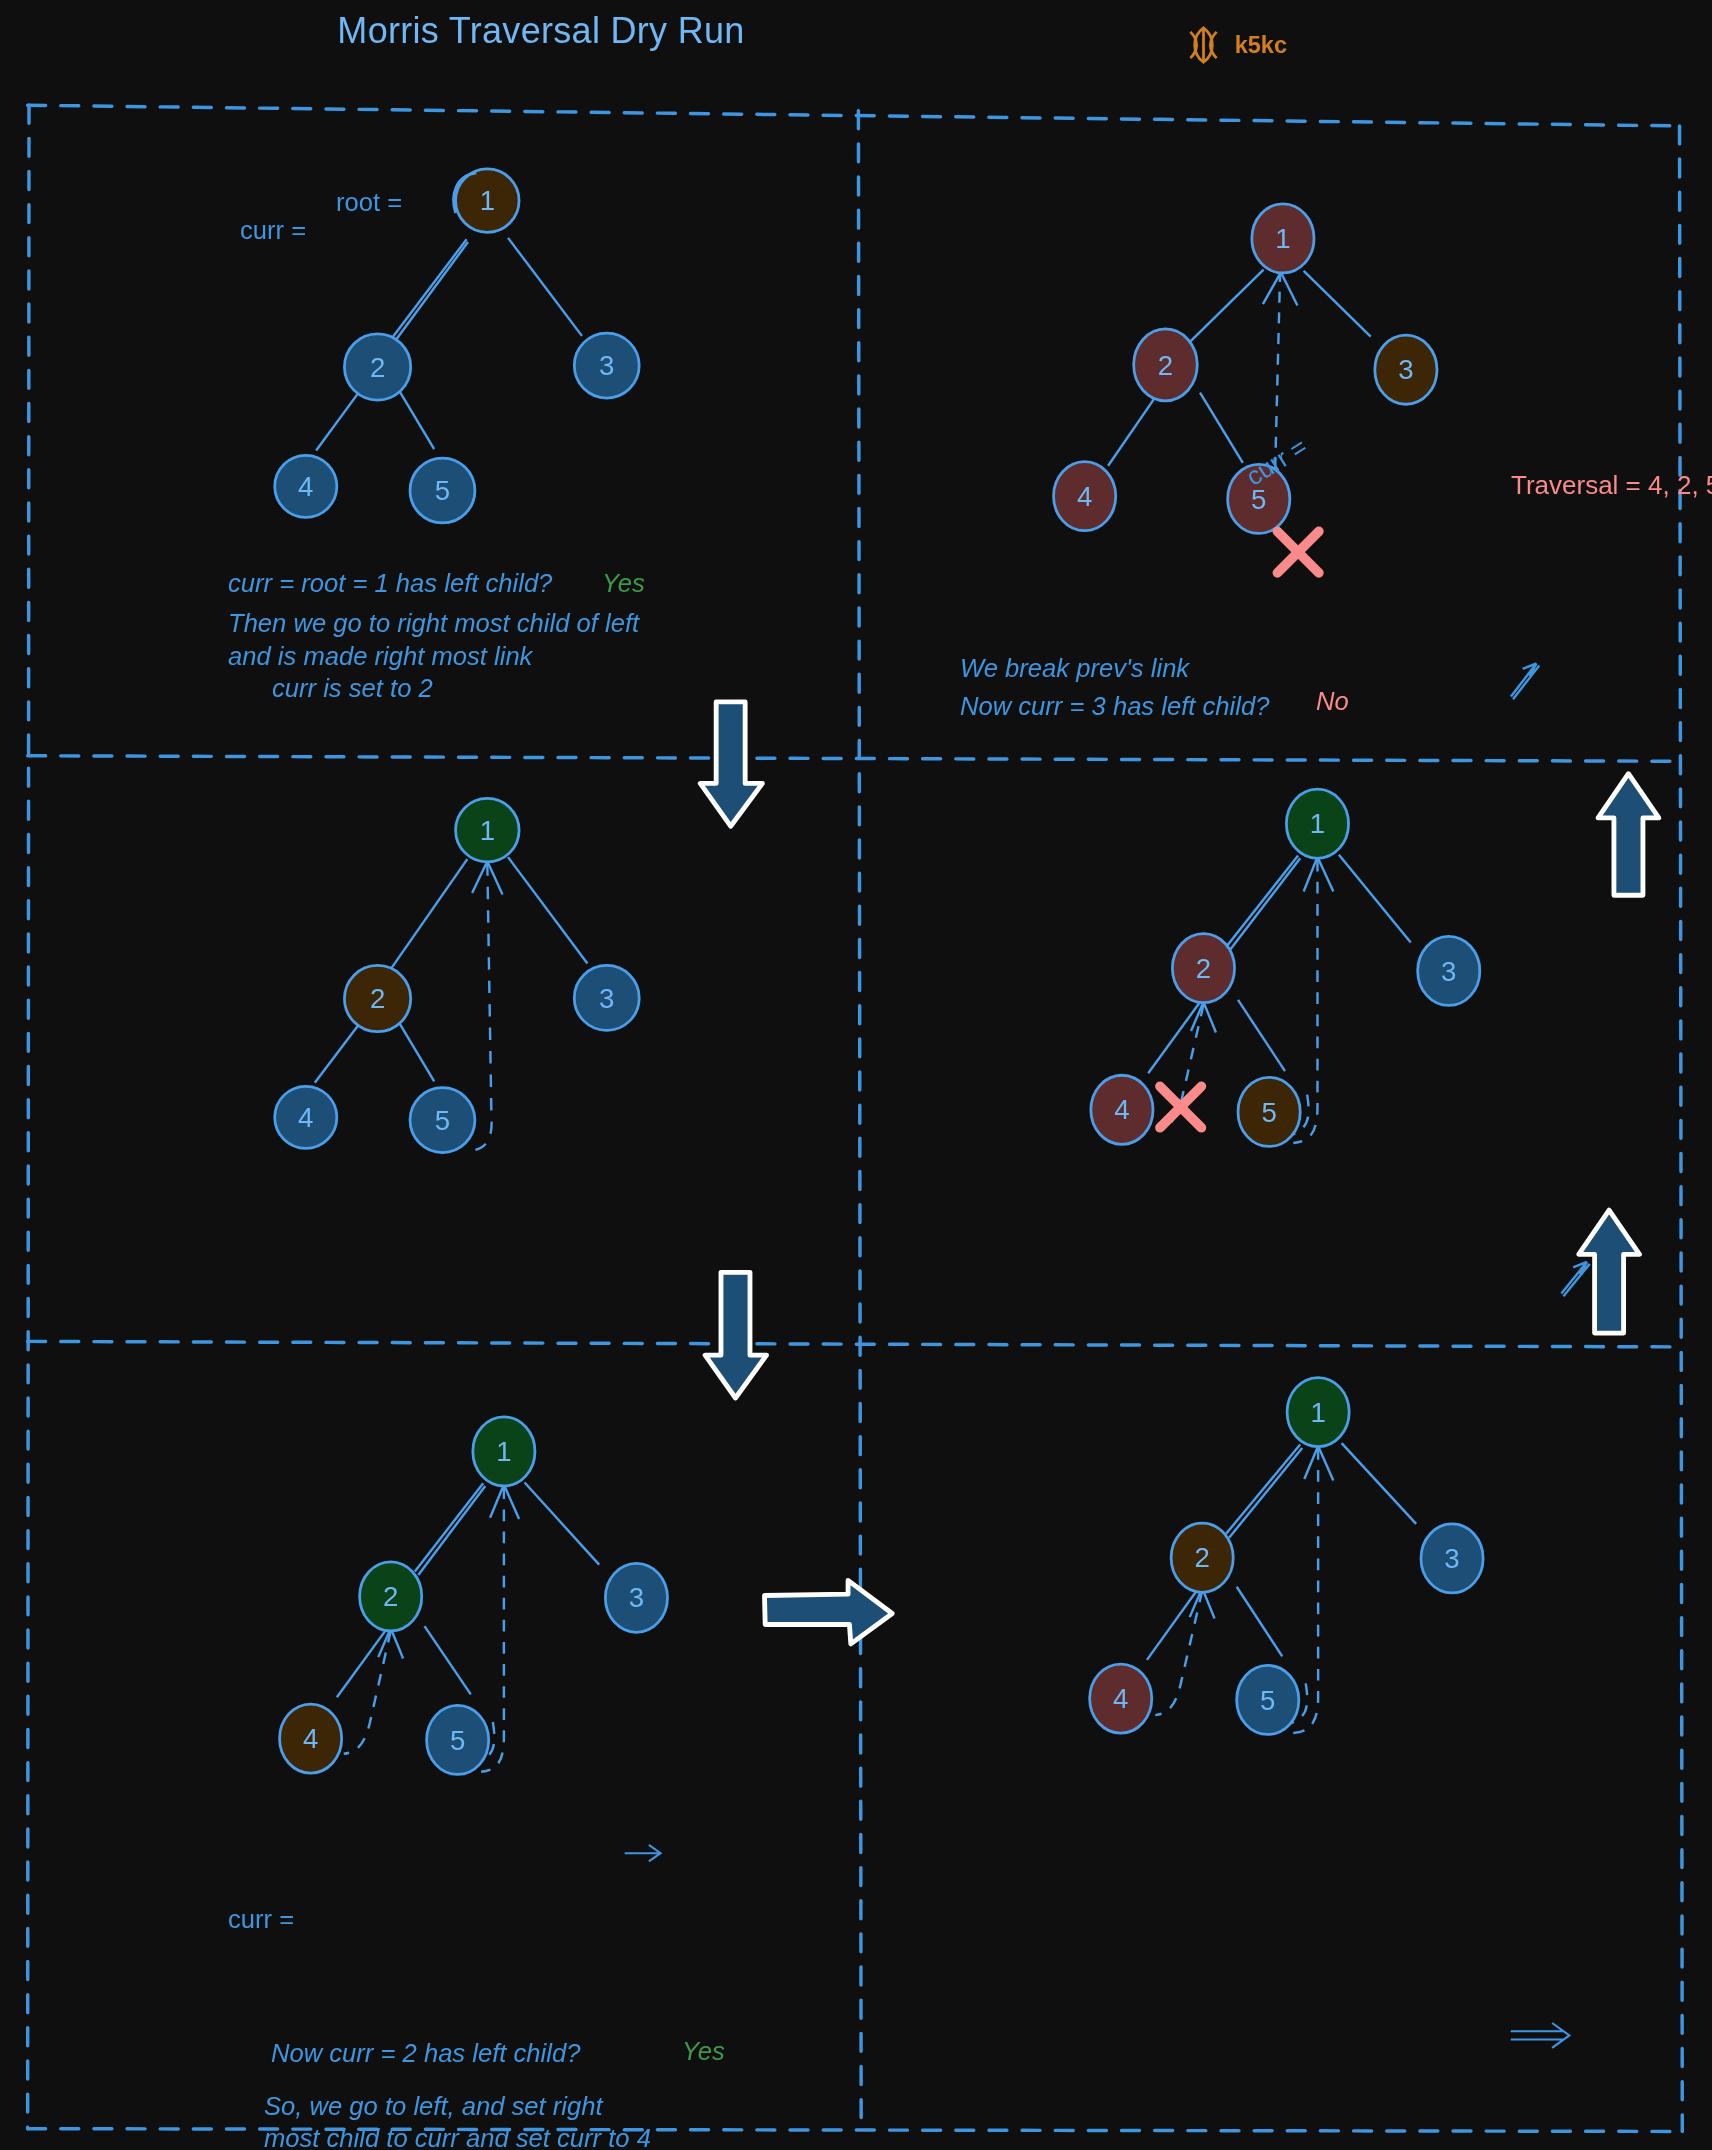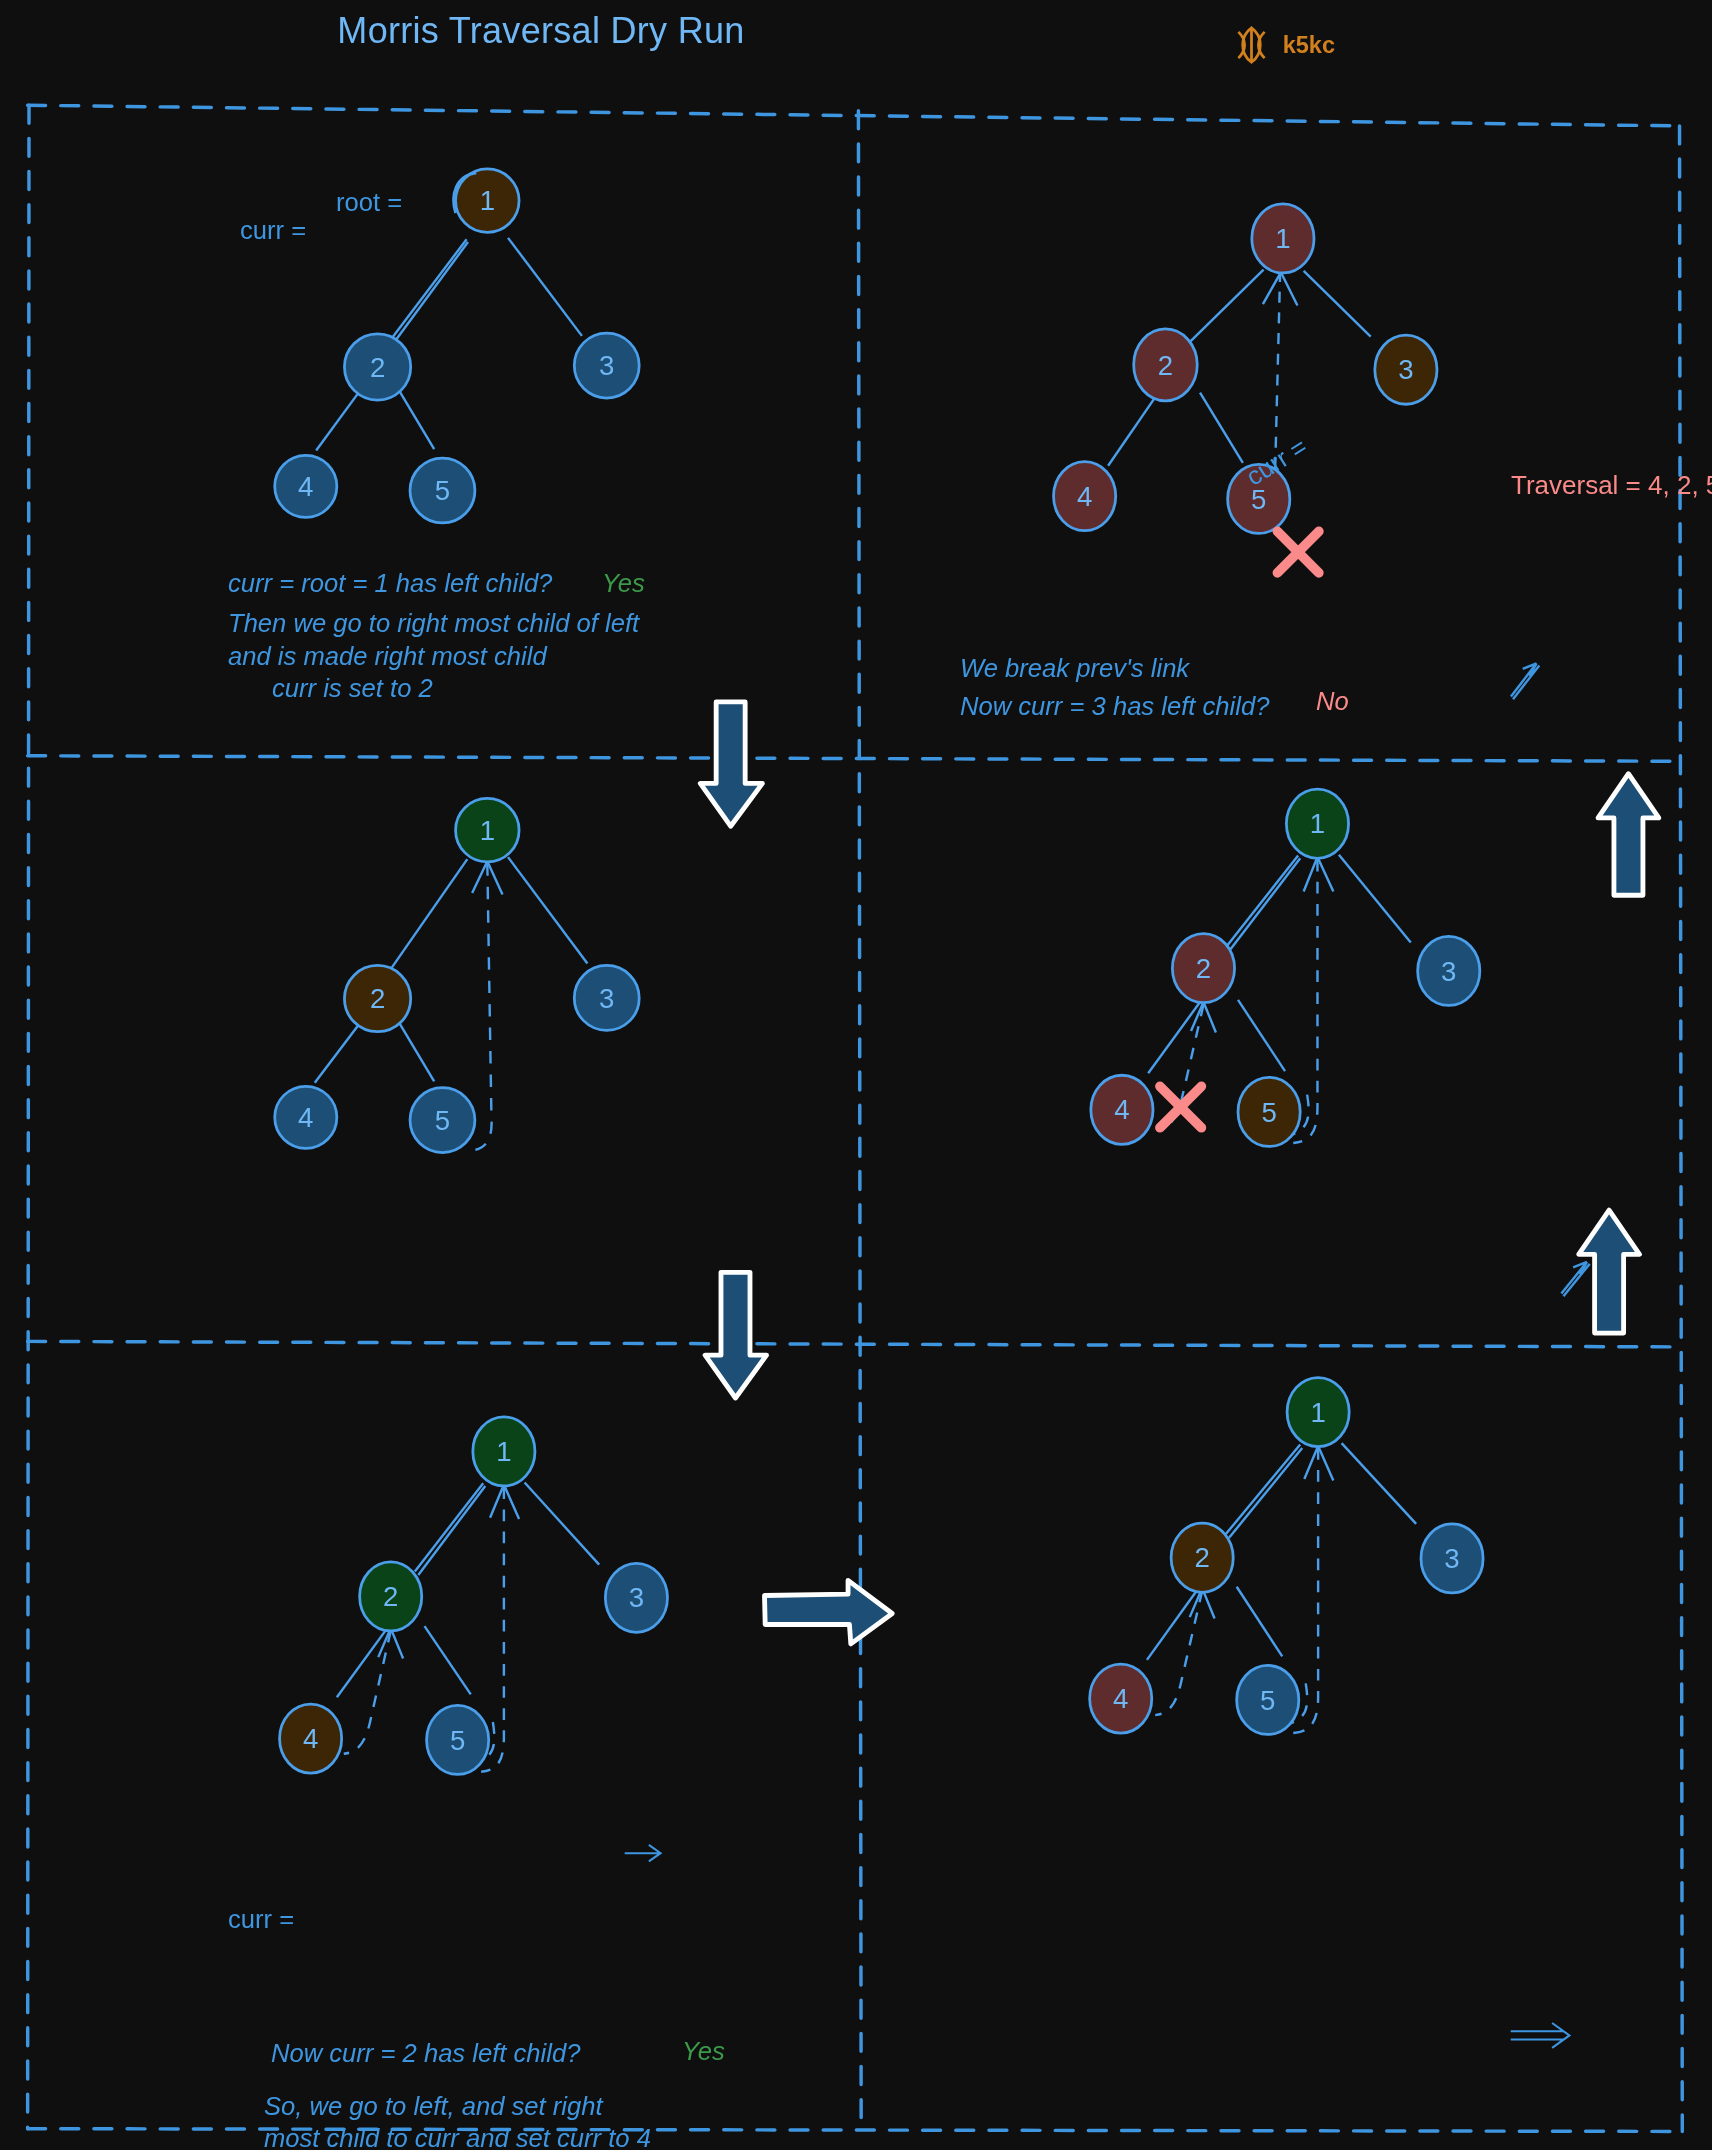--- a/index.html
+++ b/index.html
@@ -1,20 +1,20 @@
 <!DOCTYPE html>
 <html style="font-size:11px"><head>
 <meta charset="utf-8">
 <style>
   html,body{margin:0;padding:0;background:#0f0f0f;}
   body{width:1712px;height:2151px;position:relative;overflow:hidden;
        font-family:"Liberation Sans","DejaVu Sans",sans-serif;}
   .abs{position:absolute;}
   #title{left:0;top:9.7px;width:1082px;text-align:center;font-size:36px;color:#6fb8f5;letter-spacing:0.3px;}
-  #brand{left:1230px;top:25px;display:flex;align-items:center;gap:9.7px;color:#d2801e;font-size:23.5px;font-weight:bold;}
+  #brand{left:1182px;top:25px;display:flex;align-items:center;gap:9.7px;color:#d2801e;font-size:23.5px;font-weight:bold;}
   #brand svg{display:block;}
   .panel{position:absolute;}
   .note{position:absolute;font-size:25.6px;line-height:1.34;white-space:nowrap;font-style:italic;}
   .blue{color:#3f96e0;}
   .green{color:#3c9a4a;}
   .red{color:#fb8a8a;text-align:right;}
   .curr{position:absolute;font-size:25.6px;color:#3f96e0;white-space:nowrap;}
   .trav{position:absolute;font-size:26px;color:#fb8a8a;white-space:nowrap;}
   svg.layer{position:absolute;left:0;top:0;overflow:visible;}
 </style>
@@ -72,21 +72,21 @@
         <text x="879" y="543">3</text>
     <text x="443" y="718">4</text>
         <text x="641" y="724">5</text>
   </g>
 </svg>
 <div class="curr" style="left:240px;top:216px;">curr =</div>
 <div class="curr" style="left:336px;top:188px;text-align:right;">root =</div>
 <div class="note blue" style="left:228px;top:566px;">curr = root = 1 has left child?</div>
 <div class="note green" style="left:602px;top:566px;">Yes</div>
 <div class="note blue" style="left:228px;top:606px;">Then we go to right most child of left</div>
-<div class="note blue" style="left:228px;top:639px;">and is made right most child</div>
+<div class="note blue" style="left:228px;top:639px;">and is made right most link</div>
 <div class="note blue" style="left:228px;top:671px;margin-left:44px;">curr is set to 2</div>
 </div>
 
 <div class="panel" style="left:858px;top:0;">
 <svg class="layer" width="854" height="756" viewBox="0 0 1236 1094">
   <g stroke="#4a9eea" stroke-width="3.5" fill="none">
     <path d="M587 390 L480 495"></path>
     <path d="M645 392 L742 487"></path>
     <path d="M437 565 L362 674"></path>
     <path d="M495 568 L557 670"></path>

